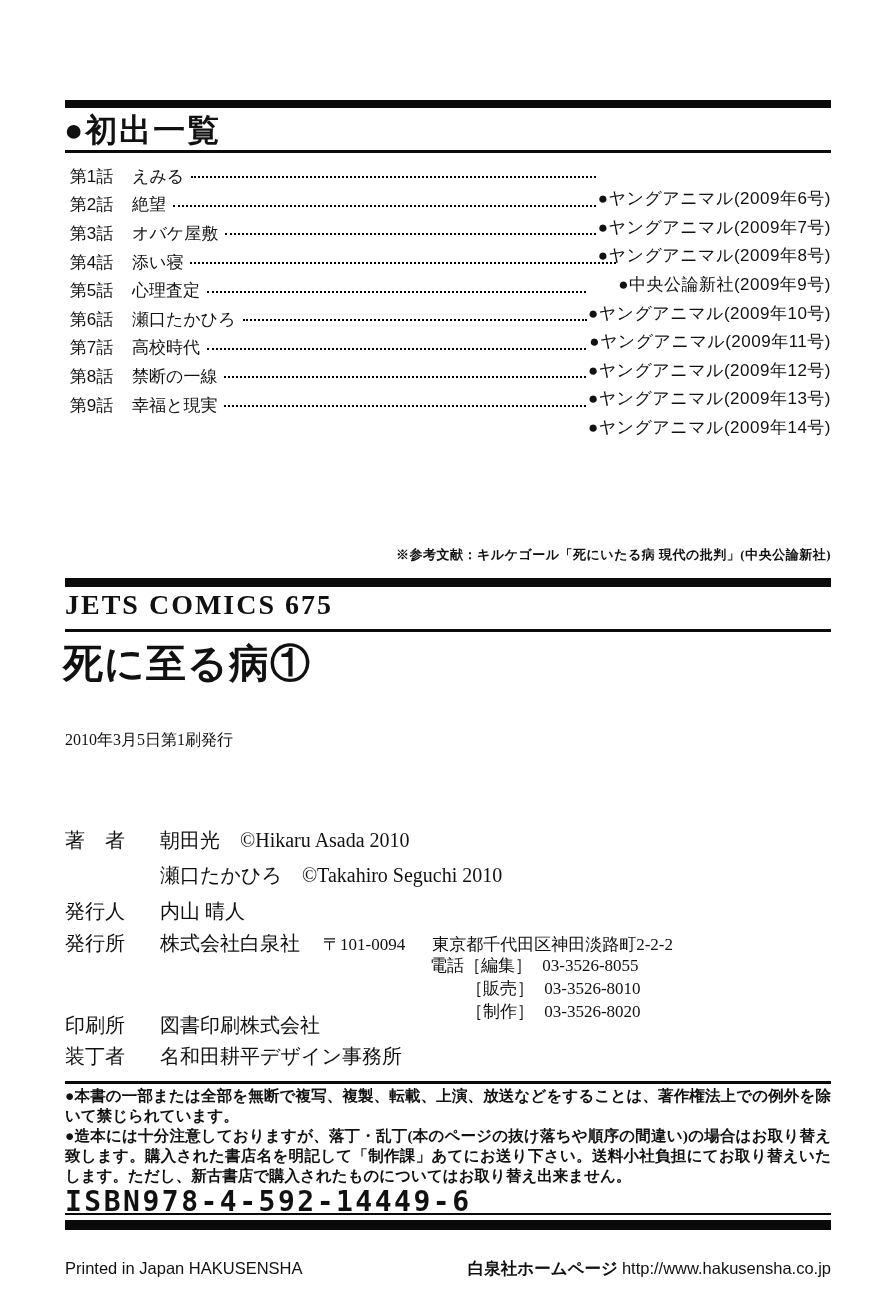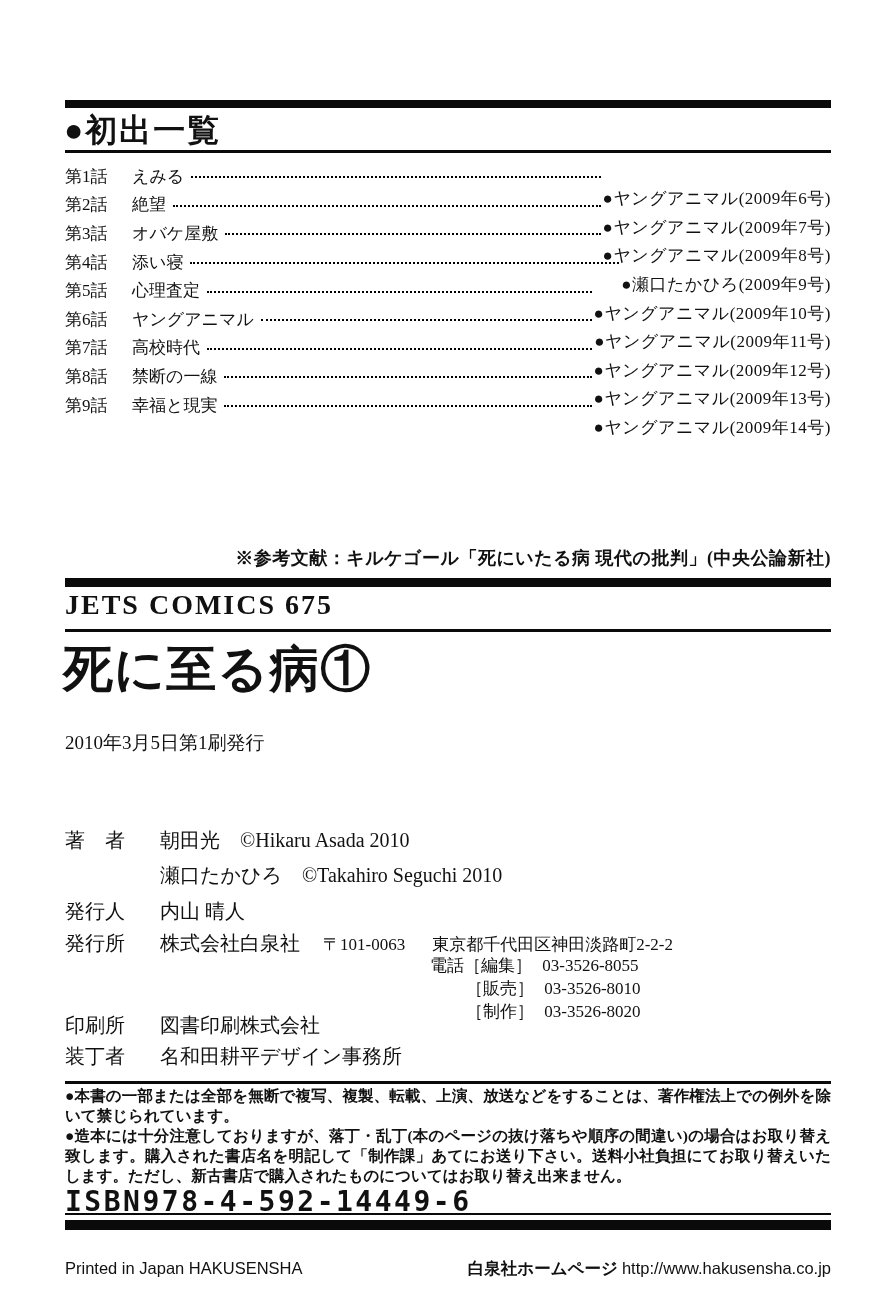--- a/index.html
+++ b/index.html
@@ -24,51 +24,51 @@
   #pub-header{
     position:absolute;left:64px;top:109px;
     font-size:32px;font-weight:bold;letter-spacing:2px;
     font-family:"Liberation Sans",sans-serif;
   }
 
   
   #chapter-list{position:absolute;left:65px;right:62px;top:162px;}
   .chapter-row{
     display:flex;align-items:center;height:28.6px;
-    font-size:17px;font-family:Liberation Serif, serif;
+    font-size:17px;font-family:Liberation Sans, sans-serif;text-align:center;
   }
   .ch-no{flex:0 0 53px;}
   .ch-title{flex:0 0 auto;margin-left:14px;white-space:nowrap;}
   .leader{
     flex:1 1 auto;height:0;border-bottom:2px dotted #000;
     margin:2px 2px 0 7px;
   }
   .ch-source{flex:0 0 auto;white-space:nowrap;letter-spacing:0.5px;margin-top:45px;}
 
   
   #reference-note{
     position:absolute;right:62px;top:546px;
-    font-size:18px;font-family:"Liberation Serif",serif;font-weight:600;
+    font-size:13px;font-family:"Liberation Serif",serif;font-weight:600;
     letter-spacing:0.5px;
   }
 
   
   #series-label{
     position:absolute;left:65px;top:589px;
     font-size:28px;font-weight:bold;letter-spacing:2px;
     font-family:"Liberation Serif",serif;
   }
   #book-title{
     position:absolute;left:63px;top:636px;
-    font-size:50px;font-weight:bold;letter-spacing:1px;
+    font-size:40px;font-weight:bold;letter-spacing:1px;
     font-family:Liberation Sans, sans-serif;
   }
   #print-date{
     position:absolute;left:65px;top:730px;
-    font-size:19px;font-family:"Liberation Serif",serif;
+    font-size:16px;font-family:"Liberation Serif",serif;
   }
 
   
   .credit{
     position:absolute;left:65px;
     font-size:20px;font-family:"Liberation Serif",serif;white-space:nowrap;
   }
   .credit .lbl{display:inline-block;width:66px;}
   .credit .val{margin-left:24px;}
   #credit-author-1{top:827px;}
@@ -139,31 +139,31 @@
     <div class="chapter-row">
       <span class="ch-no">第3話</span>
       <span class="ch-title">オバケ屋敷</span>
       <span class="leader"></span>
       <span class="ch-source">●ヤングアニマル(2009年8号)</span>
     </div>
     <div class="chapter-row">
       <span class="ch-no">第4話</span>
       <span class="ch-title">添い寝</span>
       <span class="leader"></span>
-      <span class="ch-source">●瀬口たかひろ(2009年9号)</span>
+      <span class="ch-source">●中央公論新社(2009年9号)</span>
     </div>
     <div class="chapter-row">
       <span class="ch-no">第5話</span>
       <span class="ch-title">心理査定</span>
       <span class="leader"></span>
       <span class="ch-source">●ヤングアニマル(2009年10号)</span>
     </div>
     <div class="chapter-row">
       <span class="ch-no">第6話</span>
-      <span class="ch-title">ヤングアニマル</span>
+      <span class="ch-title">瀬口たかひろ</span>
       <span class="leader"></span>
       <span class="ch-source">●ヤングアニマル(2009年11号)</span>
     </div>
     <div class="chapter-row">
       <span class="ch-no">第7話</span>
       <span class="ch-title">高校時代</span>
       <span class="leader"></span>
       <span class="ch-source">●ヤングアニマル(2009年12号)</span>
     </div>
     <div class="chapter-row">
@@ -200,21 +200,21 @@
     <span class="lbl"></span>
     <span class="val">瀬口たかひろ　©Takahiro Seguchi 2010</span>
   </div>
   <div class="credit" id="credit-publisher-person">
     <span class="lbl">発行人</span>
     <span class="val">内山 晴人</span>
   </div>
   <div class="credit" id="credit-publisher-company">
     <span class="lbl">発行所</span>
     <span class="val">株式会社白泉社</span>
-    <span class="postal">〒101-0063</span>
+    <span class="postal">〒101-0094</span>
     <span class="address">東京都千代田区神田淡路町2-2-2</span>
   </div>
 
   <div id="phone-block">
     <div class="phone-line">
       <span>電話［編集］</span>
       <span class="phone-num">03-3526-8055</span>
     </div>
     <div class="phone-line indent">
       <span>［販売］</span>

